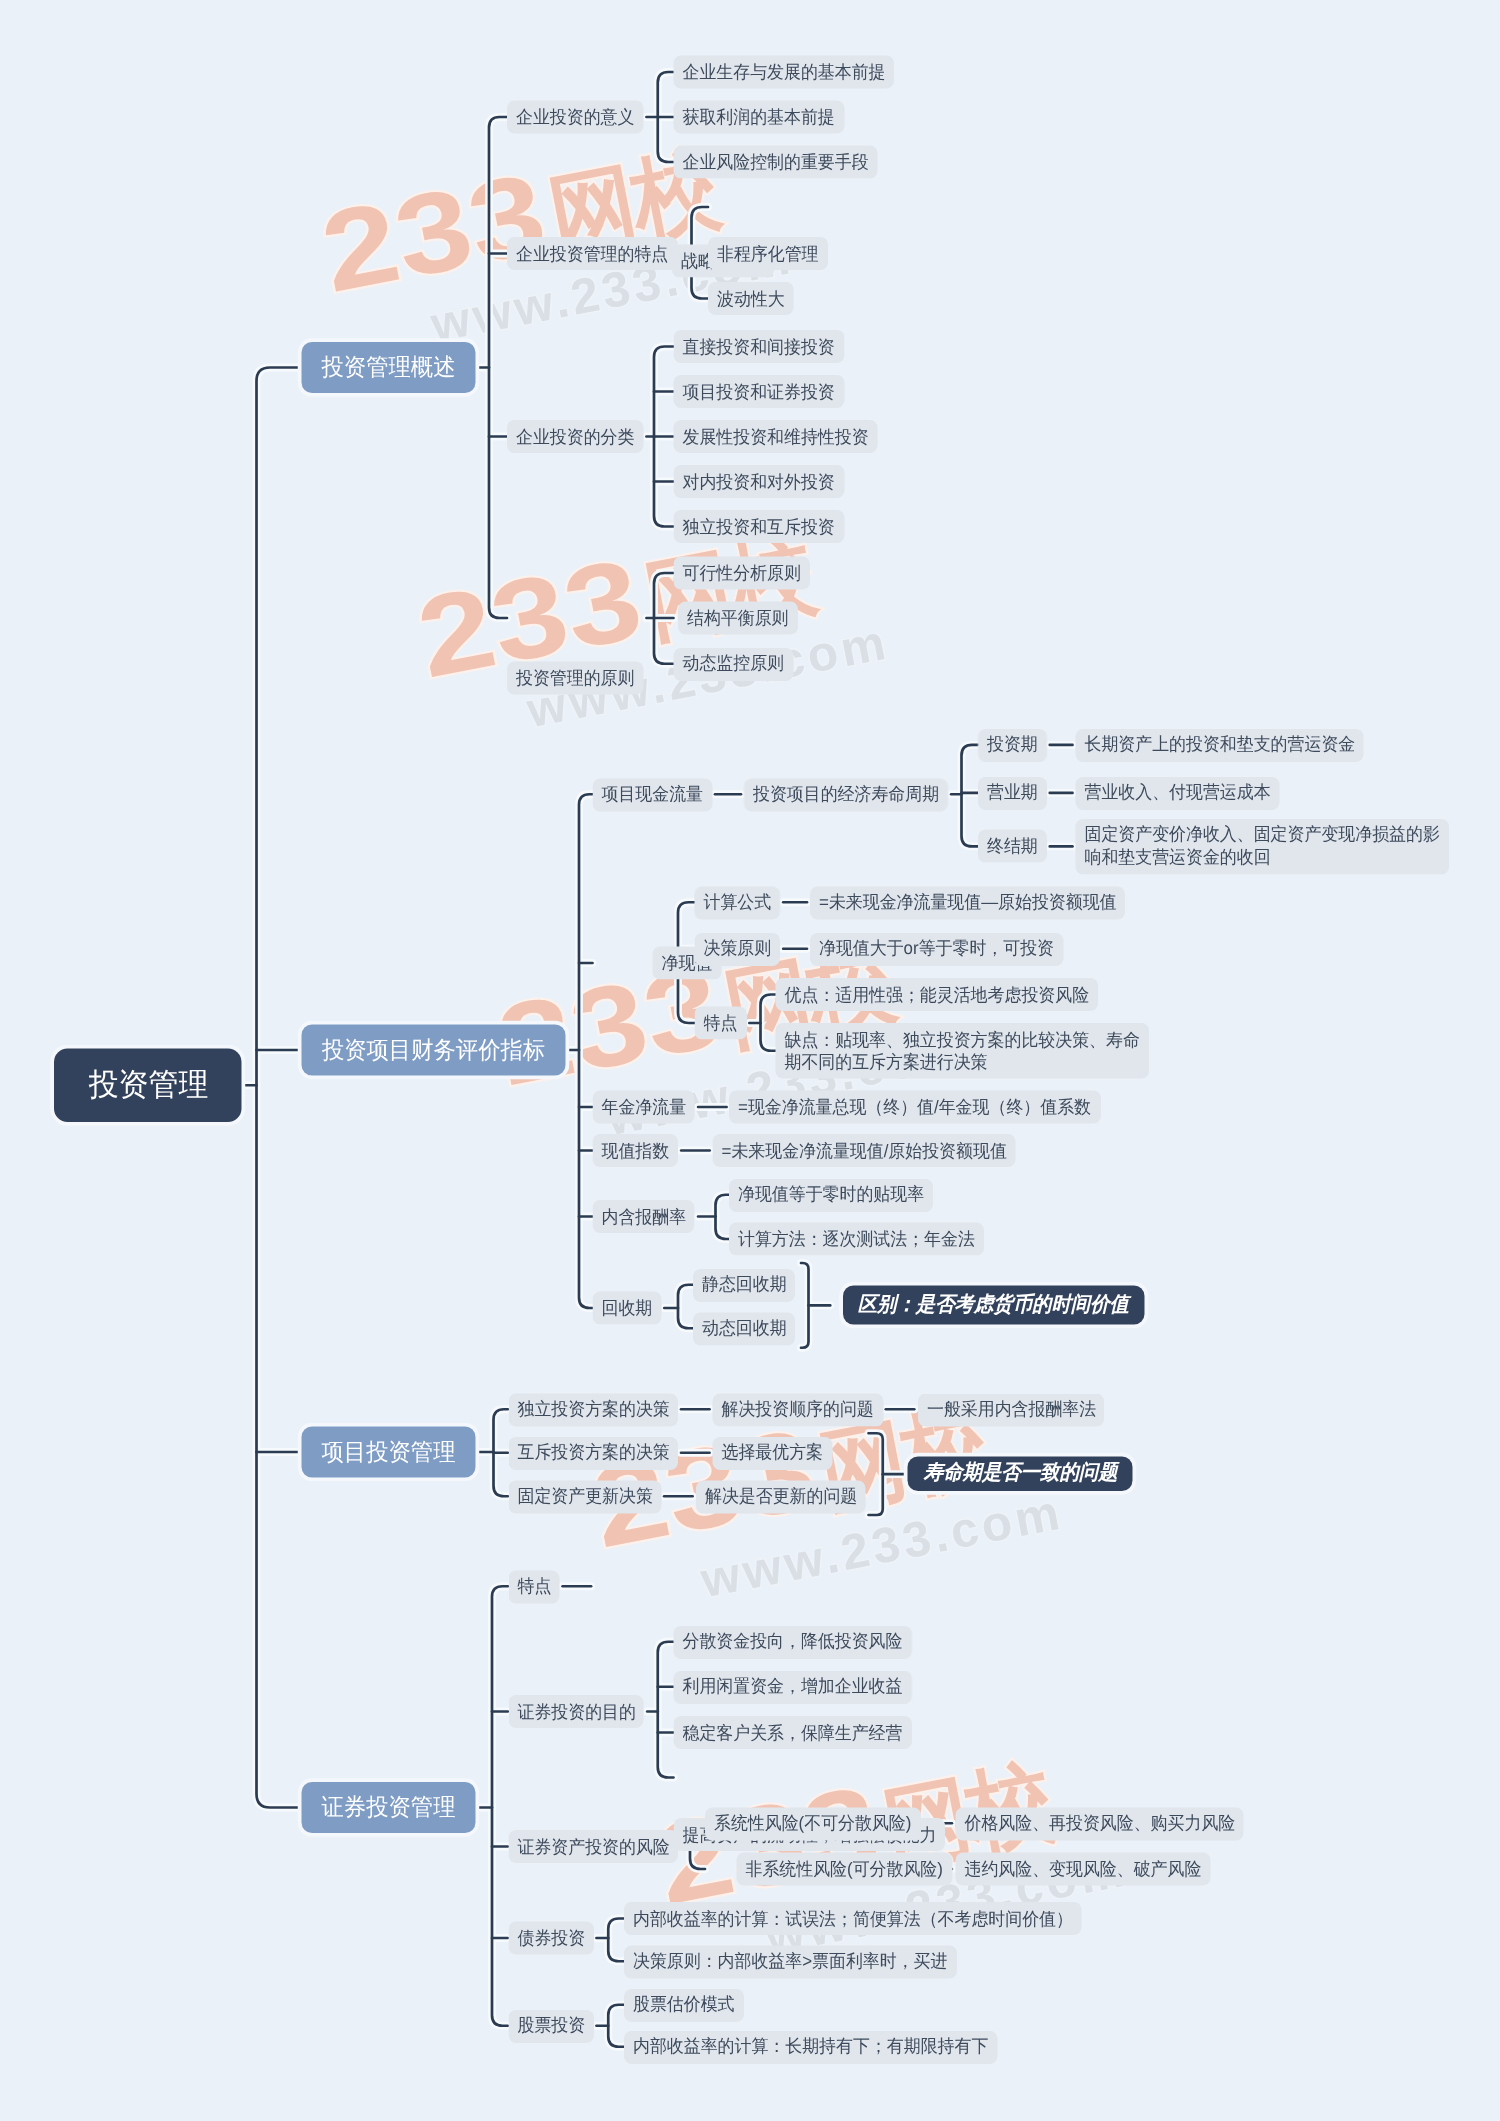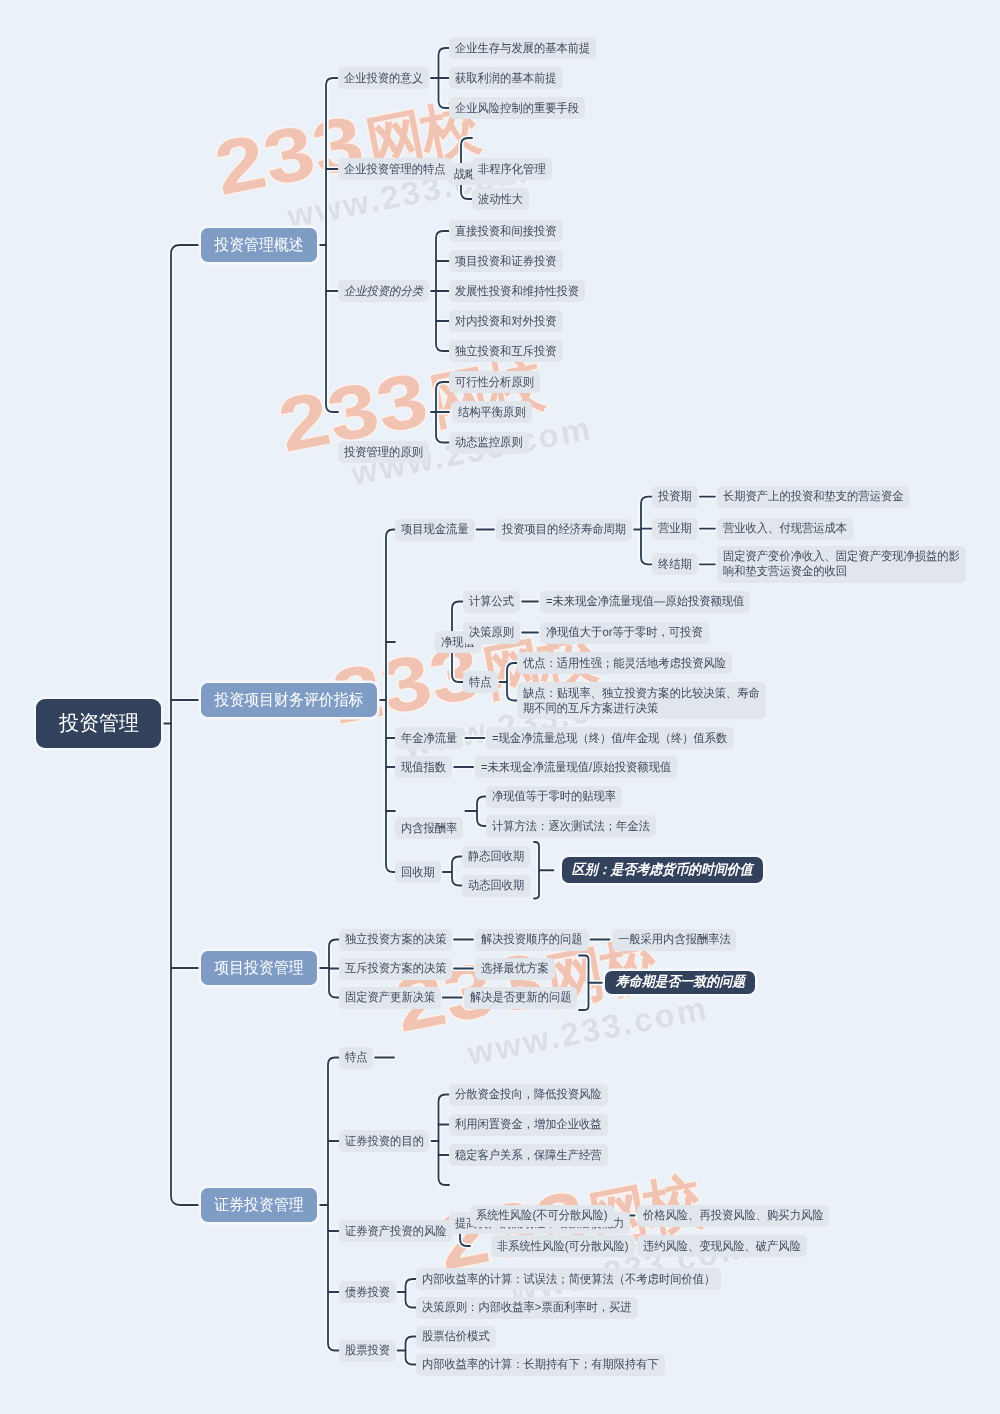--- a/index.html
+++ b/index.html
@@ -235,35 +235,35 @@
       <span class="sq">证券投资管理</span>
     </div>
     <div class="node n-plain" style="left: 338px; top: 67px; width: 90.96px; height: 22px; display: block; padding: 3.5px 6px; line-height: 15px; white-space: pre;"><span class="sq">企业投资的意义</span></div>
     <div class="node n-plain" style="left: 449px; top: 37px; width: 147.36px; height: 22px; display: block; padding: 3.5px 6px; line-height: 15px; white-space: pre;"><span class="sq">企业生存与发展的基本前提</span></div>
     <div class="node n-plain" style="left: 449px; top: 67px; width: 113.52px; height: 22px; display: block; padding: 3.5px 6px; line-height: 15px; white-space: pre;"><span class="sq">获取利润的基本前提</span></div>
     <div class="node n-plain" style="left: 449px; top: 97px; width: 136.08px; height: 22px; display: block; padding: 3.5px 6px; line-height: 15px; white-space: pre;"><span class="sq">企业风险控制的重要手段</span></div>
     <div class="node n-plain" style="left: 338px; top: 158px; width: 113.52px; height: 22px; display: block; padding: 3.5px 6px; line-height: 15px; white-space: pre;"><span class="sq">企业投资管理的特点</span></div>
     <div class="node n-plain" style="left: 448px; top: 127px; width: 68.4px; height: 22px; display: block; padding: 3.5px 6px; line-height: 15px; white-space: pre; margin-top: 36px;"><span class="sq">战略性决策</span></div>
     <div class="node n-plain" style="left: 472px; top: 158px; width: 79.68px; height: 22px; display: block; padding: 3.5px 6px; line-height: 15px; white-space: pre;"><span class="sq">非程序化管理</span></div>
     <div class="node n-plain" style="left: 472px; top: 188px; width: 57.12px; height: 22px; display: block; padding: 3.5px 6px; line-height: 15px; white-space: pre;"><span class="sq">波动性大</span></div>
-    <div class="node n-plain" style="left: 338px; top: 280px; width: 90.96px; height: 22px; display: block; padding: 3.5px 6px; line-height: 15px; white-space: pre; font-style: italic;"><span class="sq">企业投资的分类</span></div>
+    <div class="node n-plain" style="left: 338px; top: 280px; width: 90.96px; height: 22px; display: block; padding: 3.5px 6px; line-height: 15px; white-space: pre;"><span class="sq">企业投资的分类</span></div>
     <div class="node n-plain" style="left: 449px; top: 220px; width: 113.52px; height: 22px; display: block; padding: 3.5px 6px; line-height: 15px; white-space: pre;"><span class="sq">直接投资和间接投资</span></div>
     <div class="node n-plain" style="left: 449px; top: 250px; width: 113.52px; height: 22px; display: block; padding: 3.5px 6px; line-height: 15px; white-space: pre;"><span class="sq">项目投资和证券投资</span></div>
     <div class="node n-plain" style="left: 449px; top: 280px; width: 136.08px; height: 22px; display: block; padding: 3.5px 6px; line-height: 15px; white-space: pre;"><span class="sq">发展性投资和维持性投资</span></div>
     <div class="node n-plain" style="left: 449px; top: 310px; width: 113.52px; height: 22px; display: block; padding: 3.5px 6px; line-height: 15px; white-space: pre;"><span class="sq">对内投资和对外投资</span></div>
     <div class="node n-plain" style="left: 449px; top: 340px; width: 113.52px; height: 22px; display: block; padding: 3.5px 6px; line-height: 15px; white-space: pre;"><span class="sq">独立投资和互斥投资</span></div>
     <div class="node n-plain" style="left: 338px; top: 401px; width: 90.96px; height: 22px; display: block; padding: 3.5px 6px; line-height: 15px; white-space: pre; margin-top: 40px;"><span class="sq">投资管理的原则</span></div>
     <div class="node n-plain" style="left: 449px; top: 371px; width: 90.96px; height: 22px; display: block; padding: 3.5px 6px; line-height: 15px; white-space: pre;"><span class="sq">可行性分析原则</span></div>
     <div class="node n-plain" style="left: 452px; top: 401px; width: 79.68px; height: 22px; display: block; padding: 3.5px 6px; line-height: 15px; white-space: pre;"><span class="sq">结构平衡原则</span></div>
     <div class="node n-plain" style="left: 449px; top: 431.5px; width: 79.68px; height: 22px; display: block; padding: 3.5px 6px; line-height: 15px; white-space: pre;"><span class="sq">动态监控原则</span></div>
     <div class="node n-plain" style="left: 395px; top: 518.5px; width: 79.68px; height: 22px; display: block; padding: 3.5px 6px; line-height: 15px; white-space: pre;"><span class="sq">项目现金流量</span></div>
     <div class="node n-plain" style="left: 395px; top: 631px; width: 45.84px; height: 22px; display: block; padding: 3.5px 6px; line-height: 15px; white-space: pre; margin-left: 40px;"><span class="sq">净现值</span></div>
     <div class="node n-plain" style="left: 395px; top: 727px; width: 68.4px; height: 22px; display: block; padding: 3.5px 6px; line-height: 15px; white-space: pre;"><span class="sq">年金净流量</span></div>
     <div class="node n-plain" style="left: 395px; top: 756px; width: 57.12px; height: 22px; display: block; padding: 3.5px 6px; line-height: 15px; white-space: pre;"><span class="sq">现值指数</span></div>
-    <div class="node n-plain" style="left: 395px; top: 800px; width: 68.4px; height: 22px; display: block; padding: 3.5px 6px; line-height: 15px; white-space: pre; margin-top: 17px;"><span class="sq">内含报酬率</span></div>
+    <div class="node n-plain" style="left: 395px; top: 800px; width: 68.4px; height: 22px; display: block; padding: 3.5px 6px; line-height: 15px; white-space: pre;"><span class="sq">内含报酬率</span></div>
     <div class="node n-plain" style="left: 395px; top: 861px; width: 45.84px; height: 22px; display: block; padding: 3.5px 6px; line-height: 15px; white-space: pre;"><span class="sq">回收期</span></div>
     <div class="node n-plain" style="left: 496px; top: 518.5px; width: 136.08px; height: 22px; display: block; padding: 3.5px 6px; line-height: 15px; white-space: pre;"><span class="sq">投资项目的经济寿命周期</span></div>
     <div class="node n-plain" style="left: 652px; top: 485.6px; width: 45.84px; height: 22px; display: block; padding: 3.5px 6px; line-height: 15px; white-space: pre;"><span class="sq">投资期</span></div>
     <div class="node n-plain" style="left: 717px; top: 485.6px; width: 192.48px; height: 22px; display: block; padding: 3.5px 6px; line-height: 15px; white-space: pre;"><span class="sq">长期资产上的投资和垫支的营运资金</span></div>
     <div class="node n-plain" style="left: 652px; top: 517.6px; width: 45.84px; height: 22px; display: block; padding: 3.5px 6px; line-height: 15px; white-space: pre;"><span class="sq">营业期</span></div>
     <div class="node n-plain" style="left: 717px; top: 517.6px; width: 136.08px; height: 22px; display: block; padding: 3.5px 6px; line-height: 15px; white-space: pre;"><span class="sq">营业收入、付现营运成本</span></div>
     <div class="node n-plain" style="left: 652px; top: 553.3px; width: 45.84px; height: 22px; display: block; padding: 3.5px 6px; line-height: 15px; white-space: pre;"><span class="sq">终结期</span></div>
     <div class="node n-plain" style="left: 717px; top: 545.8px; width: 248.88px; height: 37px; display: block; padding: 3.5px 6px; line-height: 15px; white-space: pre;"><span class="sq">固定资产变价净收入、固定资产变现净损益的影</span><span class="sq">响和垫支营运资金的收回</span></div>
     <div class="node n-plain" style="left: 463px; top: 590.5px; width: 57.12px; height: 22px; display: block; padding: 3.5px 6px; line-height: 15px; white-space: pre;"><span class="sq">计算公式</span></div>
     <div class="node n-plain" style="left: 540px; top: 590.5px; width: 210.355px; height: 22px; display: block; padding: 3.5px 6px; line-height: 15px; white-space: pre;"><span class="sq">=未来现金净流量现值—原始投资额现值</span></div>

